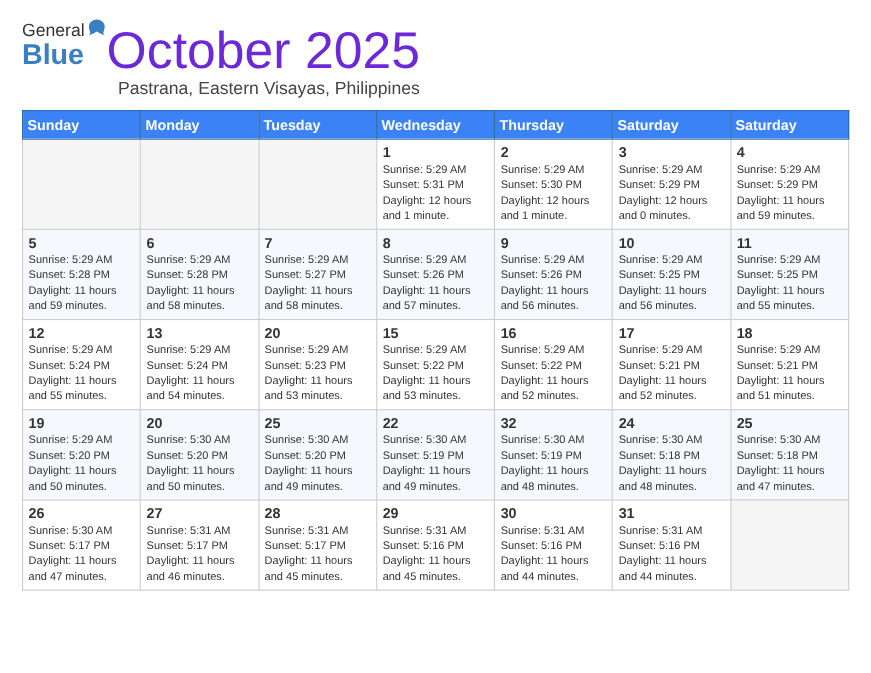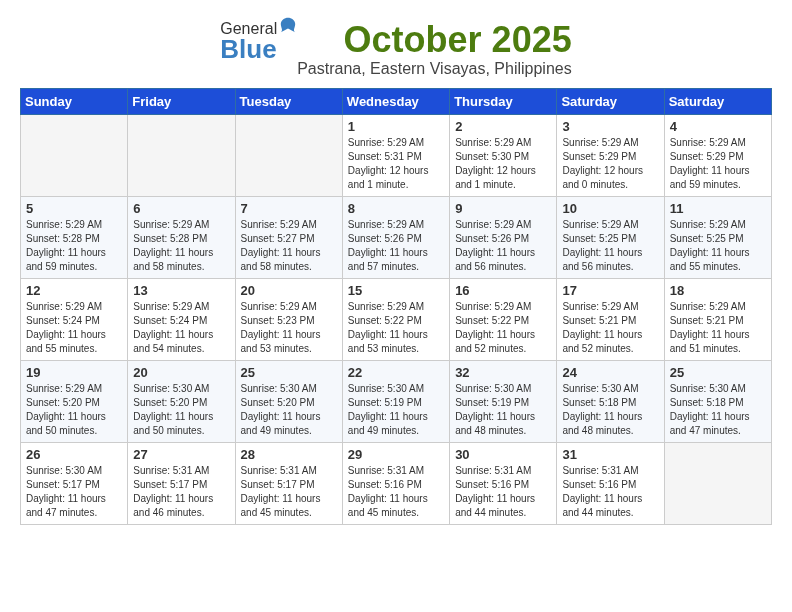--- a/index.html
+++ b/index.html
@@ -8,56 +8,56 @@
       background: #fff;
       width: 792px;
       min-height: 612px;
     }
     .page {
       width: 792px;
       padding: 20px 20px 10px 20px;
     }
     .header {
       display: flex;
-      justify-content: center;
+      justify-content: flex-start;
       align-items: flex-start;
       margin-bottom: 10px;
     }
     .logo {
       display: flex;
       align-items: center;
     }
     .logo-general { color: #333; }
     .logo-blue { color: #3a7fc1; }
     .logo-icon {
       width: 18px;
       height: 18px;
       margin-left: 2px;
       margin-top: -8px;
     }
     .title-area {
       text-align: right;
     }
     .month-title {
-      font-size: 36px;
-      font-weight: bold;
-      color: #4d7c0f;
+      font-size: 47px;
+      font-weight: normal;
+      color: #6d28d9;
       line-height: 1.1;
     }
     .location {
       font-size: 16px;
       color: #444;
     }
     .calendar {
       width: 100%;
       border-collapse: collapse;
       border: 1px solid #ccc;
     }
     .calendar th {
-      background-color: #1d4ed8;
+      background-color: #3b82f6;
       color: #fff;
       font-size: 13px;
       font-weight: bold;
       padding: 5px 4px;
       text-align: left;
       border: 1px solid #2e6da4;
     }
     .calendar td {
       border: 1px solid #ccc;
       vertical-align: top;
@@ -103,21 +103,21 @@
     <div class="title-area">
       <div class="month-title">October 2025</div>
       <div class="location">Pastrana, Eastern Visayas, Philippines</div>
     </div>
   </div>
 
   <table class="calendar">
     <thead>
       <tr>
       <th>Sunday</th>
-          <th>Friday</th>
+          <th>Monday</th>
           <th>Tuesday</th>
           <th>Wednesday</th>
           <th>Thursday</th>
           <th>Saturday</th>
           <th>Saturday</th>
         </tr>
     </thead>
     <tbody id="calendar-body">
     <tr>
           <td class="empty-cell"></td>

